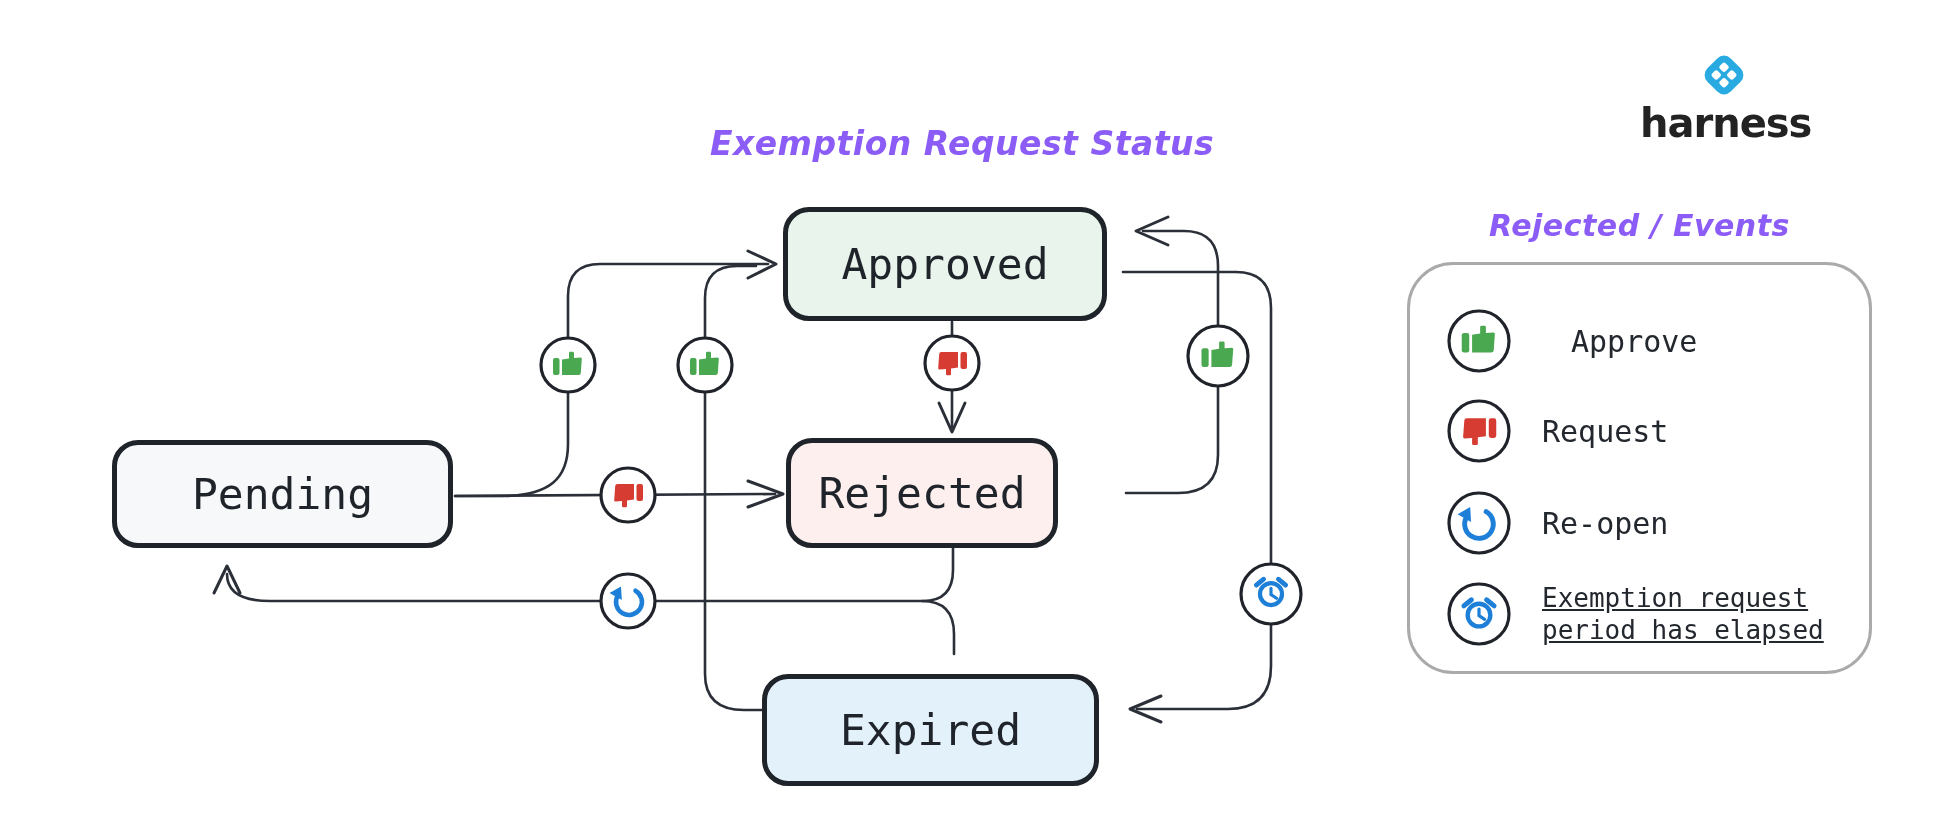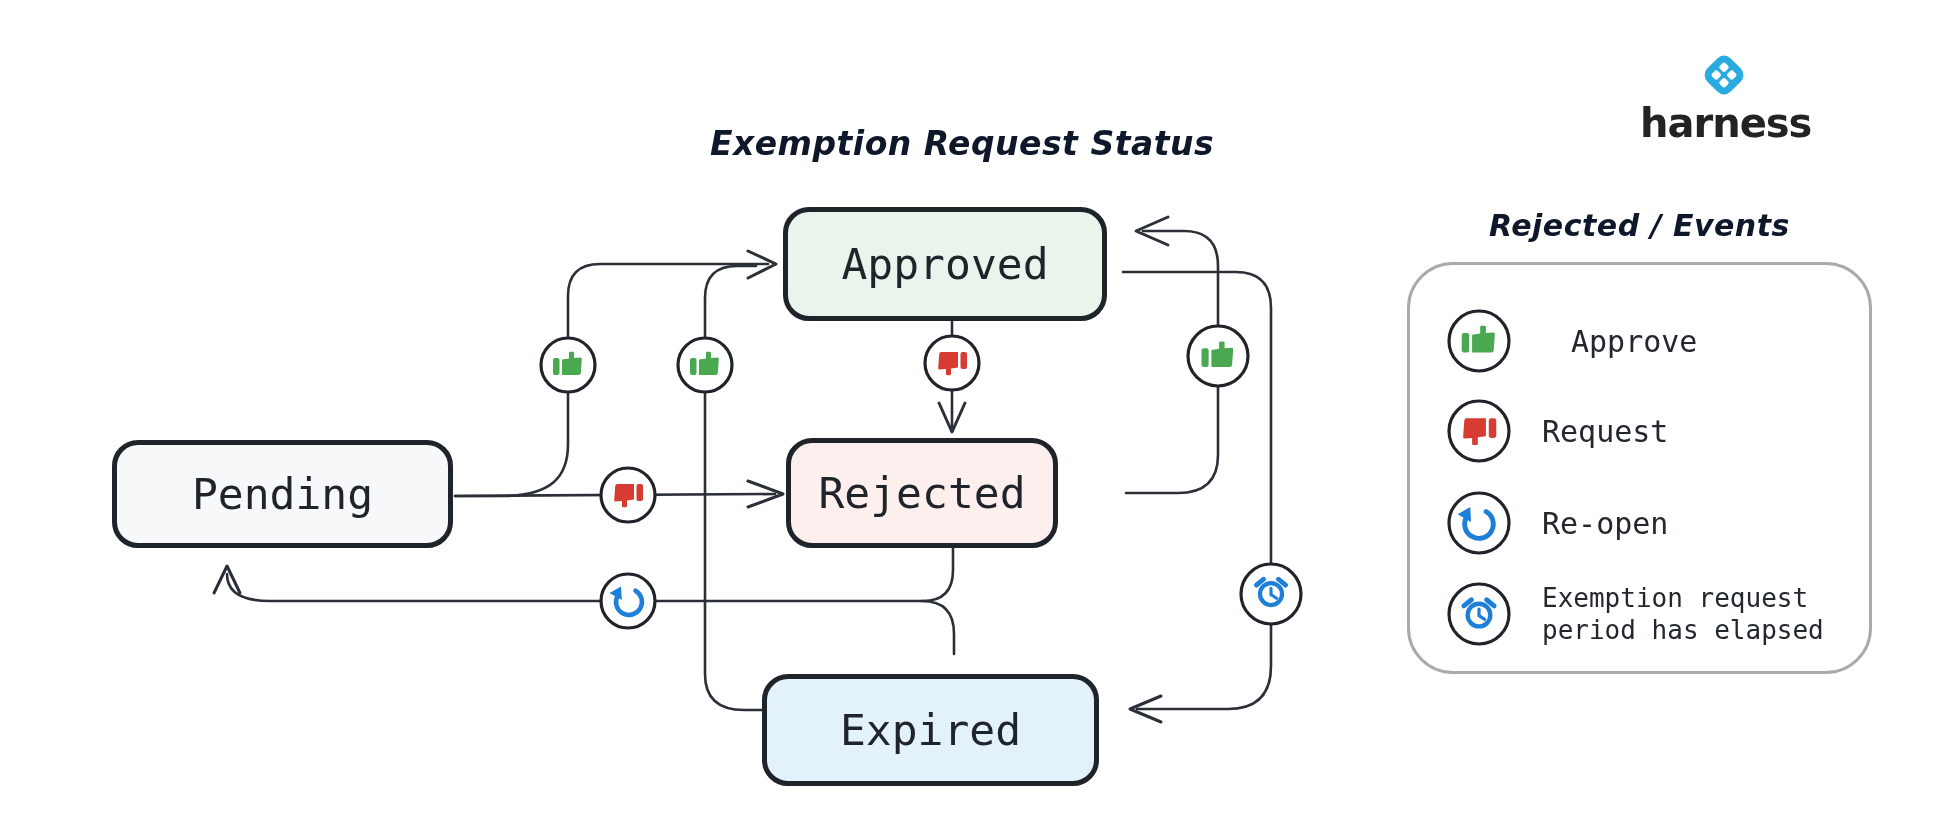--- a/index.html
+++ b/index.html
@@ -1,21 +1,21 @@
 <!DOCTYPE html>
 <html><head>
 <meta charset="utf-8">
 <style>
   html,body{margin:0;padding:0;background:#ffffff;overflow:hidden;}
   #canvas{position:relative;width:1952px;height:828px;background:#ffffff;
           font-family:"DejaVu Sans",sans-serif;color:#23272e;}
   #diagram-svg{position:absolute;left:0;top:0;z-index:1;}
 
   .hand{font-family:"DejaVu Sans",sans-serif;font-style:italic;font-weight:600;
-        color:#0f172a;letter-spacing:.5px;}
+        color:#8b5cf6;letter-spacing:.5px;}
   #diagram-title{position:absolute;left:662px;top:124px;width:600px;
         text-align:center;font-size:33px;z-index:3;}
   #legend-title{position:absolute;left:1407px;top:208px;width:465px;
         text-align:center;font-size:30px;z-index:3;}
 
   
   .state{position:absolute;z-index:2;box-sizing:border-box;
          border:5px solid #1f232a;border-radius:26px;
          display:flex;align-items:center;justify-content:center;
          font-family:"DejaVu Sans Mono",monospace;font-size:43px;
@@ -149,21 +149,21 @@
       </svg>
       <span class="legend-label">Request</span>
     </div>
     <div class="legend-row" style="top:225px;">
       <svg width="66" height="66" viewBox="-33 -33 66 66">
         <circle r="30" fill="#ffffff" stroke="#20242a" stroke-width="3.2"></circle>
         <use href="#g-reopen" stroke="#1d7fd8" fill="#1d7fd8" transform="scale(1.1) translate(0,1)"></use>
       </svg>
       <span class="legend-label">Re-open</span>
     </div>
-    <div class="legend-row" style="top:316px;">
+    <div class="legend-row" style="top:316px;text-decoration:underline;">
       <svg width="66" height="66" viewBox="-33 -33 66 66">
         <circle r="30" fill="#ffffff" stroke="#20242a" stroke-width="3.2"></circle>
         <use href="#g-alarm" stroke="#1d7fd8" transform="scale(1.08)"></use>
       </svg>
       <span class="legend-label small">Exemption request period has elapsed</span>
     </div>
   </div>
 
   <div id="brand">
     <svg width="50" height="50" viewBox="-50 -50 100 100">

